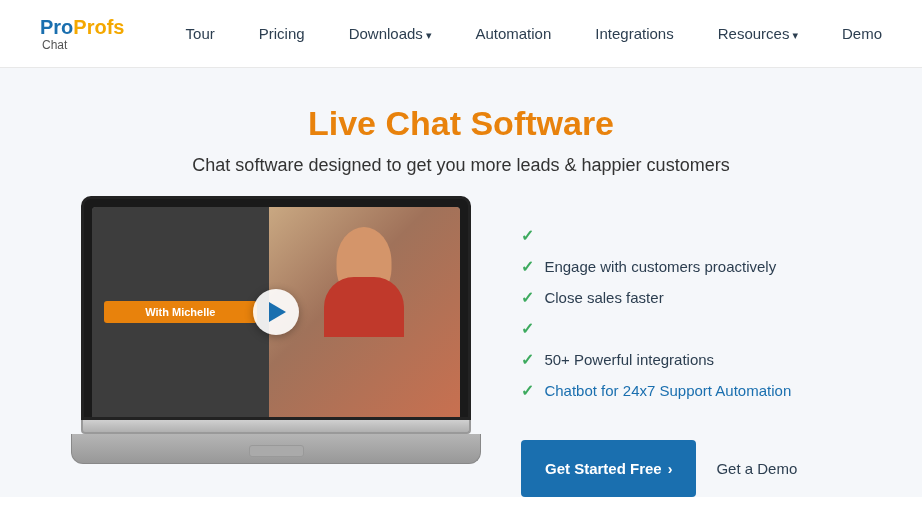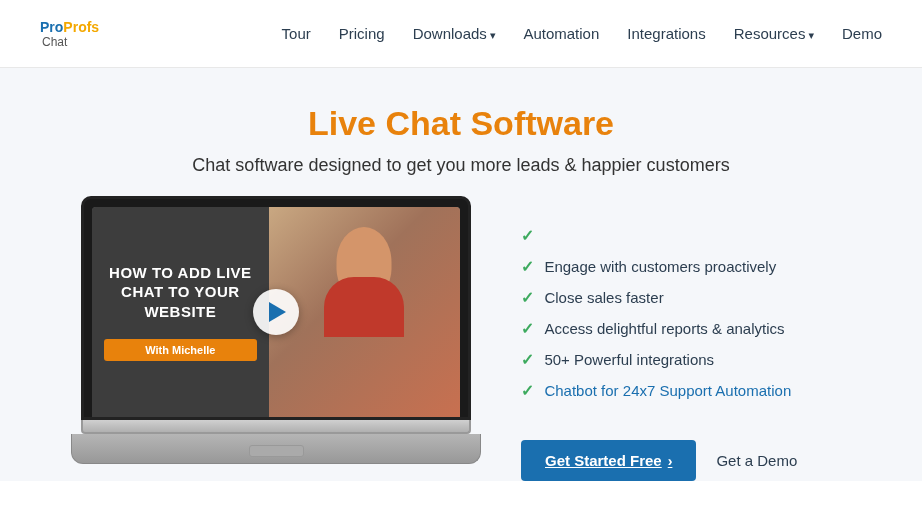--- a/index.html
+++ b/index.html
@@ -14,37 +14,37 @@
       border-bottom: 1px solid #e8e8e8;
       background: #fff;
     }
     .logo-area {
       display: flex;
       flex-direction: column;
       line-height: 1;
       margin-right: auto;
     }
     .logo-proprofs {
-      font-size: 14px;
+      font-size: 20px;
       font-weight: 700;
       color: #1a1a2e;
       text-align: center;
     }
     .logo-proprofs span.pro-blue { color: #1a6faf; }
     .logo-proprofs span.profs-orange { color: #f4a800; }
     .logo-chat {
       font-size: 12px;
       color: #555;
       margin-left: 2px;
       margin-top: 2px;
     }
     .nav-links {
       display: flex;
       align-items: center;
-      gap: 28px;
+      gap: 44px;
       list-style: none;
     }
     .nav-links li a {
       text-decoration: none;
       color: #2c3e50;
       font-size: 15px;
       font-weight: 500;
     }
     .nav-links li.has-dropdown > a::after {
       content: ' ▾';
@@ -252,29 +252,28 @@
     
     .cta-buttons {
       display: flex;
       align-items: center;
       gap: 20px;
     }
     .btn-primary {
       background: #1a6faf;
       color: #fff;
       border: none;
-      padding: 12px 24px;
+      padding: 20px 24px;
       font-size: 15px;
       font-weight: 600;
       border-radius: 4px;
       cursor: pointer;
       display: flex;
       align-items: center;
       gap: 6px;
-      text-decoration: underline;
     }
     .btn-chevron {
       font-size: 14px;
     }
     .btn-secondary {
       background: transparent;
       color: #2c3e50;
       border: none;
       font-size: 15px;
       font-weight: 500;
@@ -305,21 +304,20 @@
 <section class="hero">
   <h1 class="hero-title">Live Chat Software</h1>
   <p class="hero-subtitle">Chat software designed to get you more leads &amp; happier customers</p>
 
   <div class="hero-body">
 
     <div class="laptop-wrapper">
       <div class="laptop-screen-outer">
         <div class="laptop-screen">
           <div class="screen-left">
-            <div class="screen-title">HOW TO ADD LIVE CHAT TO YOUR WEBSITE</div>
             <span class="screen-badge">With Michelle</span>
           </div>
           <div class="screen-person">
             
           </div>
           <div class="play-btn"></div>
         </div>
       </div>
       <div class="laptop-base"></div>
       <div class="laptop-keyboard">
@@ -335,21 +333,20 @@
         <li>
           <span class="check-icon">✓</span>
           <span>Engage with customers proactively</span>
         </li>
         <li>
           <span class="check-icon">✓</span>
           <span>Close sales faster</span>
         </li>
         <li>
           <span class="check-icon">✓</span>
-          <span>Access delightful reports &amp; analytics</span>
         </li>
         <li>
           <span class="check-icon">✓</span>
           <span>50+ Powerful integrations</span>
         </li>
         <li>
           <span class="check-icon">✓</span>
           <span class="feature-highlight">Chatbot for 24x7 Support Automation</span>
         </li>
       </ul>

